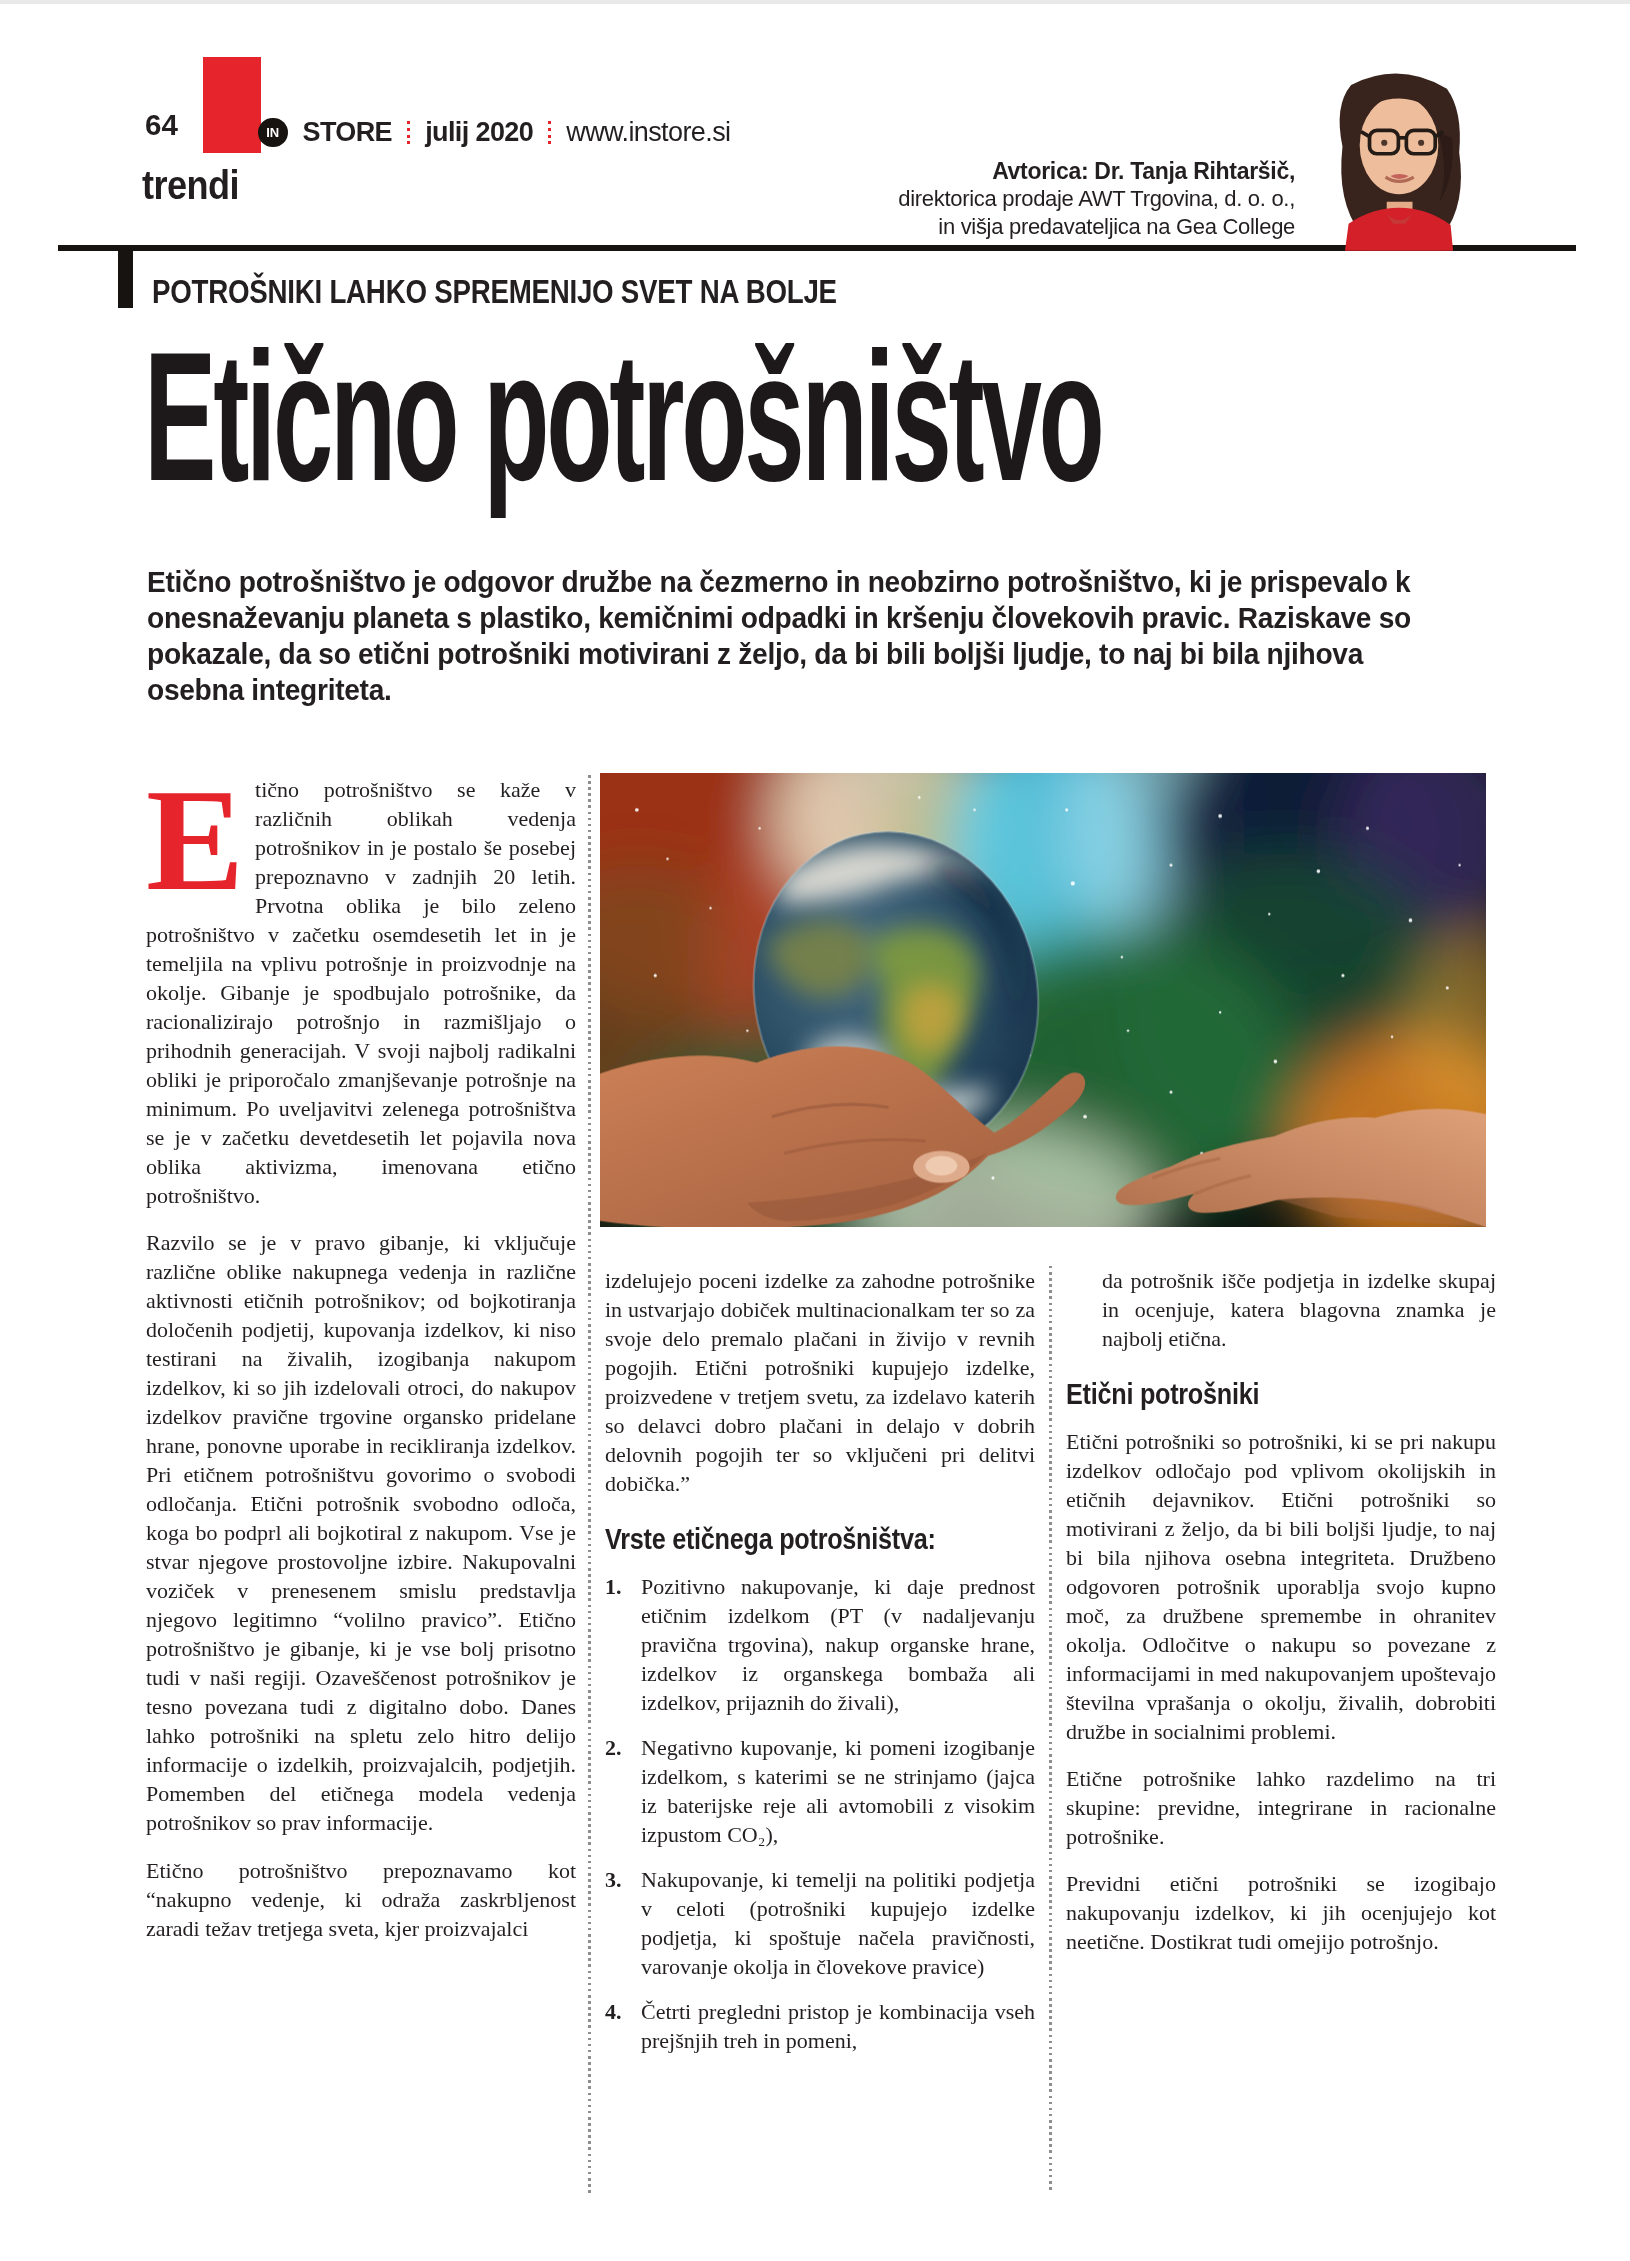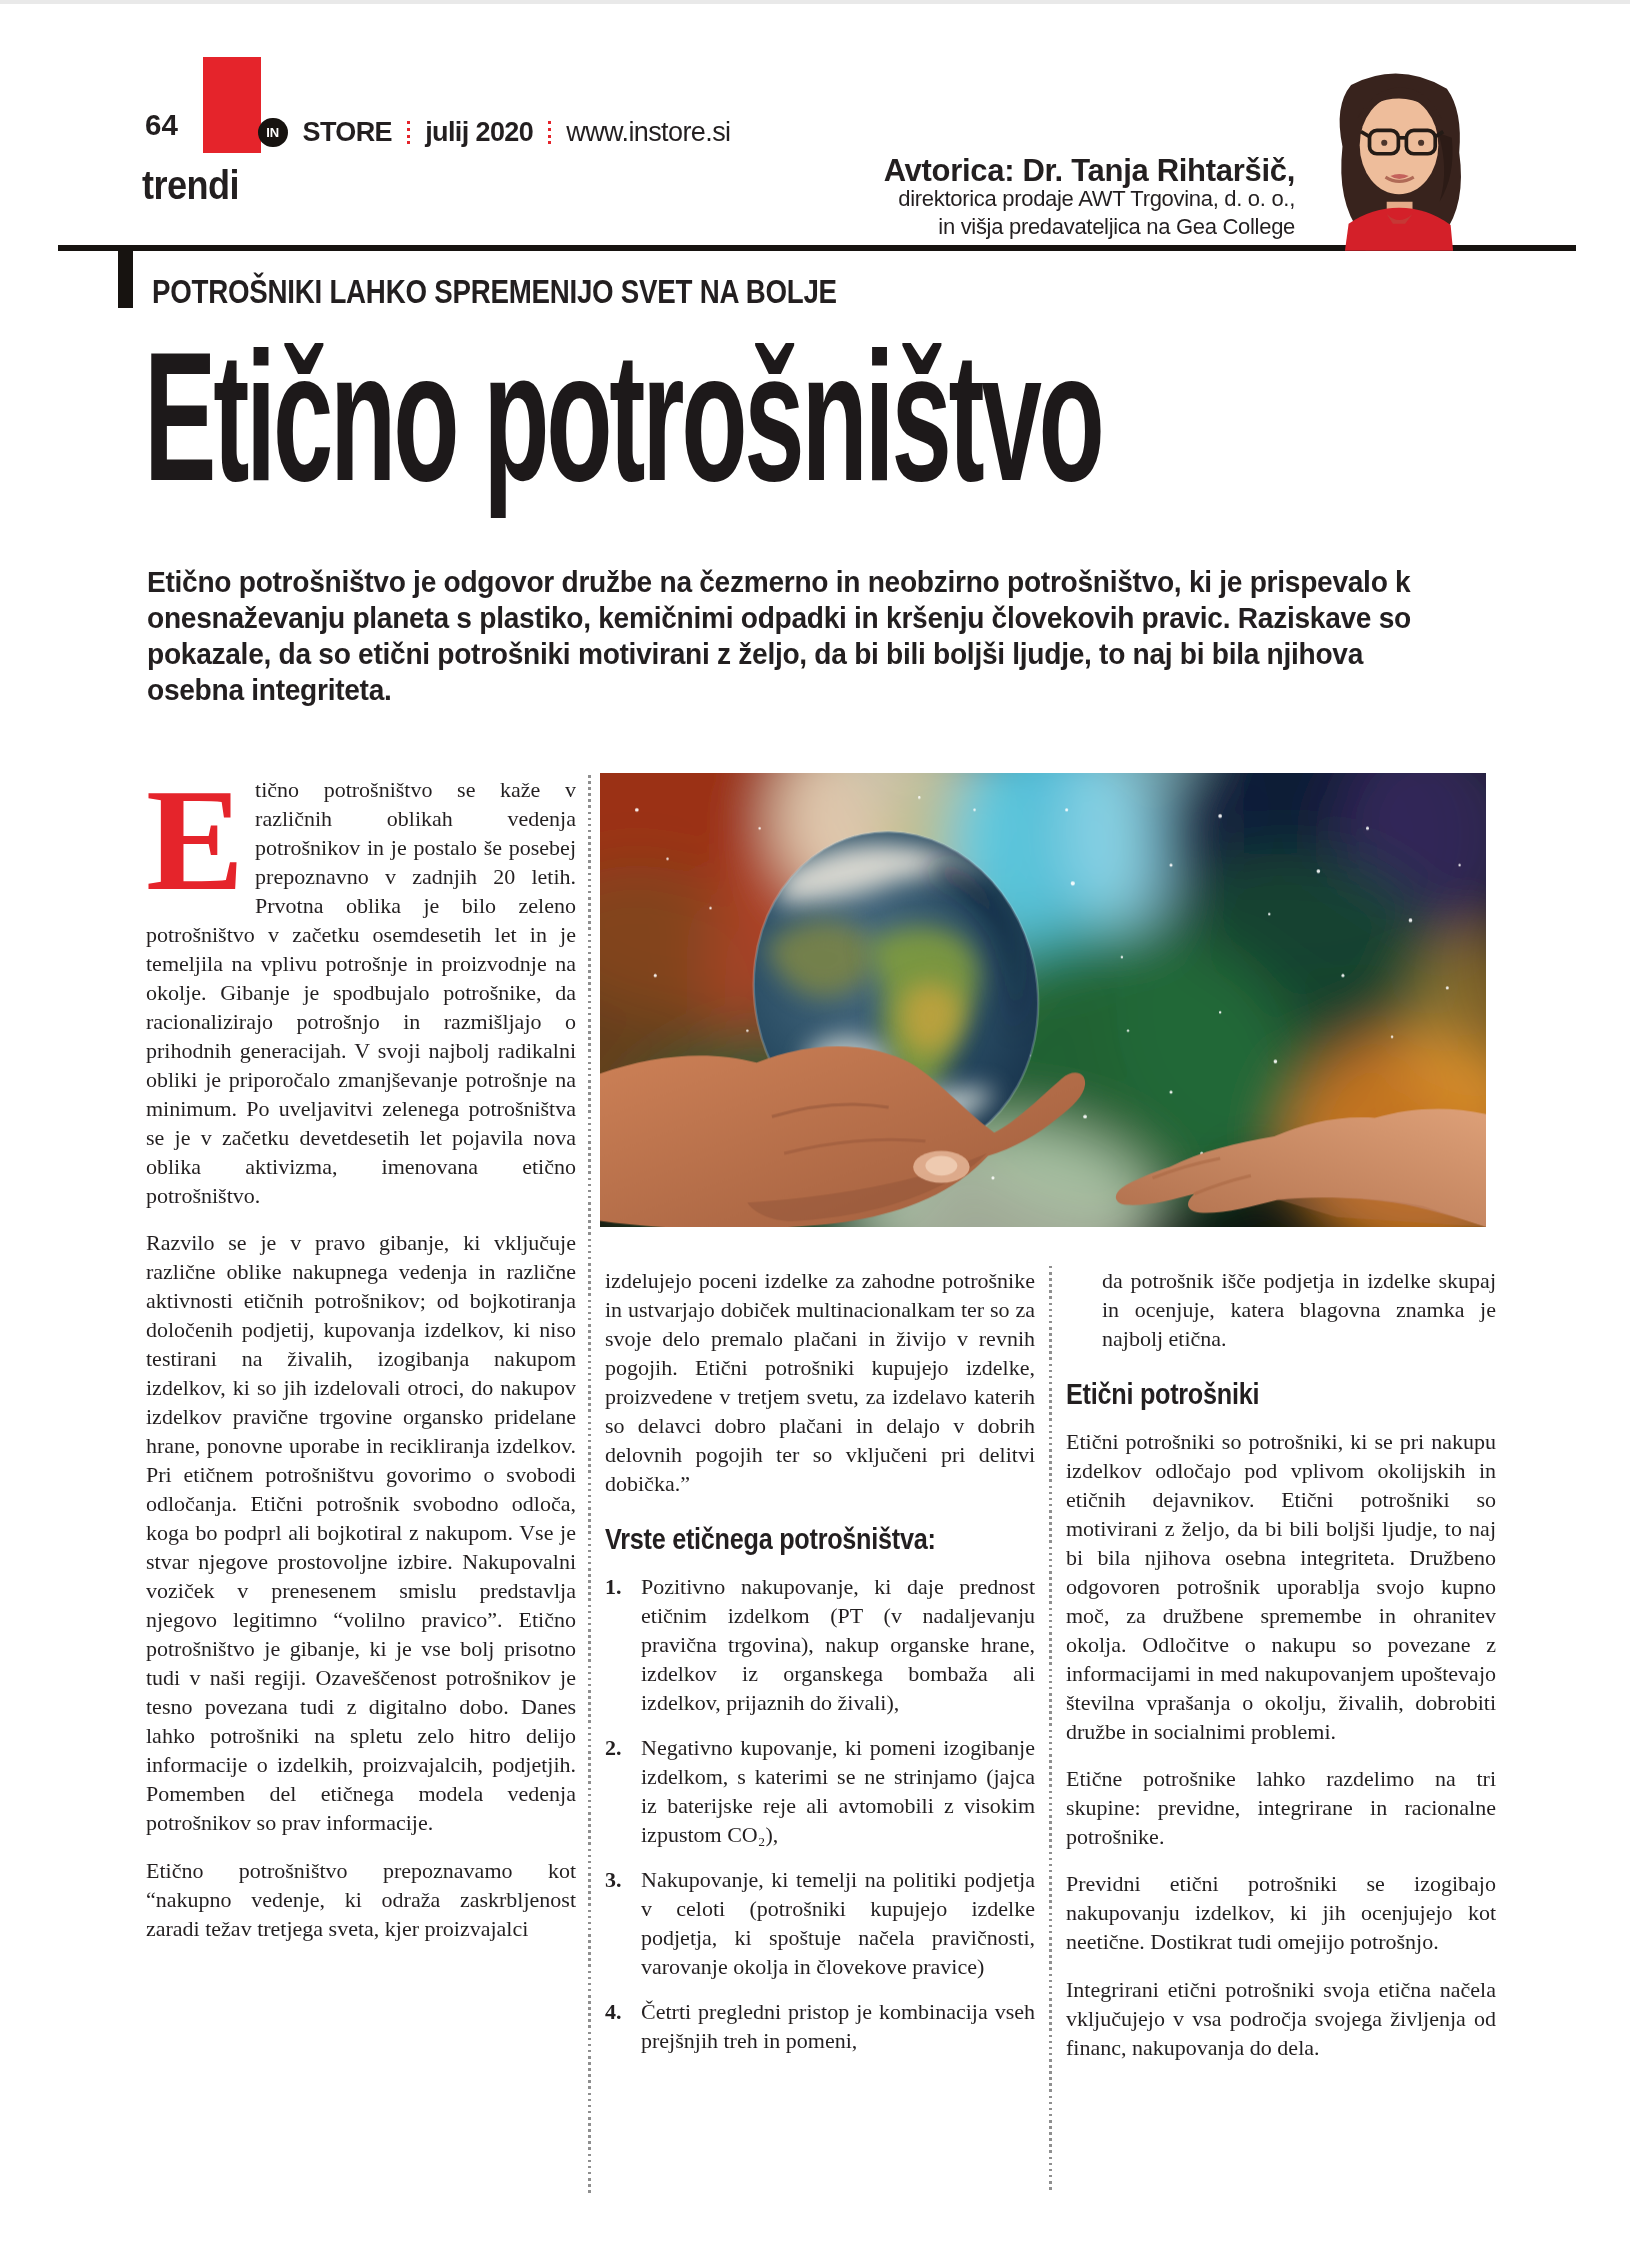--- a/index.html
+++ b/index.html
@@ -16,21 +16,21 @@
             display:flex;align-items:center;justify-content:center;
             font:bold 13px "Liberation Sans",sans-serif;letter-spacing:0}
   .store{font:bold 27px "Liberation Sans",sans-serif;letter-spacing:-0.6px}
   .mdot{width:3.1px;height:23px;background:repeating-linear-gradient(#e5242b 0 3.1px,transparent 3.1px 6.8px)}
   .mdate{font:bold 27px "Liberation Sans",sans-serif;letter-spacing:-0.6px}
   .msite{font:400 27px "Liberation Sans",sans-serif;letter-spacing:-0.6px}
   .trendi{left:142px;top:158px;font:bold 41px "Liberation Sans",sans-serif;
           transform:scaleX(.88);transform-origin:left top;letter-spacing:-0.6px}
   .author{left:767px;top:153px;width:528px;text-align:right;
           font-family:"Liberation Sans",sans-serif;line-height:28px;letter-spacing:-0.3px}
-  .author .a1{font-size:31px;font-weight:bold}
+  .author .a1{font-size:23px;font-weight:bold}
   .author .a2{font-size:22px}
   .authorphoto{left:1313px;top:55px;width:172px;height:192px;z-index:3}
   .rule{left:58px;top:241px;width:1518px;height:5.5px;background:#171310;z-index:2}
 
   
   .kickerbar{left:118px;top:244px;width:15.3px;height:60px;background:#171310}
   .kicker{left:152px;top:269px;font:800 33px "Liberation Sans",sans-serif;
           transform:scaleX(.84);transform-origin:left top;letter-spacing:-0.3px;white-space:nowrap}
   .title{left:144px;top:319px;font:bold 184px/1.02 "Liberation Sans",sans-serif;
          transform:scaleX(.59);transform-origin:left top;letter-spacing:-5.5px;white-space:nowrap;color:#1d191a}
@@ -269,17 +269,16 @@
       <span>Četrti pregledni pristop je </span><span class="b">kombinacija vseh prejšnjih treh</span><span> in pomeni,</span>
     </div>
   </div>
 
   <div class="col" id="col3">
     <p class="indent">da potrošnik išče podjetja in izdelke skupaj in ocenjuje, katera blagovna znamka je najbolj etična.</p>
     <h3 class="sub">Etični potrošniki</h3>
     <p>Etični potrošniki so potrošniki, ki se pri nakupu izdelkov odločajo pod vplivom okolijskih in etičnih dejavnikov. Etični potrošniki so motivirani z željo, da bi bili boljši ljudje, to naj bi bila njihova osebna integriteta. Družbeno odgovoren potrošnik uporablja svojo kupno moč, za družbene spremembe in ohranitev okolja. Odločitve o nakupu so povezane z informacijami in med nakupovanjem upoštevajo številna vprašanja o okolju, živalih, dobrobiti družbe in socialnimi problemi.</p>
     <p>Etične potrošnike lahko razdelimo na tri skupine: previdne, integrirane in racionalne potrošnike.</p>
     <p><span class="b">Previdni</span><span> etični potrošniki se izogibajo nakupovanju izdelkov, ki jih ocenjujejo kot neetične. Dostikrat tudi omejijo potrošnjo.</span></p>
-    <p><span class="b">Integrirani</span><span> etični potrošniki svoja etična načela vključujejo v vsa področja svojega življenja od financ, nakupovanja do dela.</span></p>
   </div>
 
 </div>
 
 
 </body></html>

